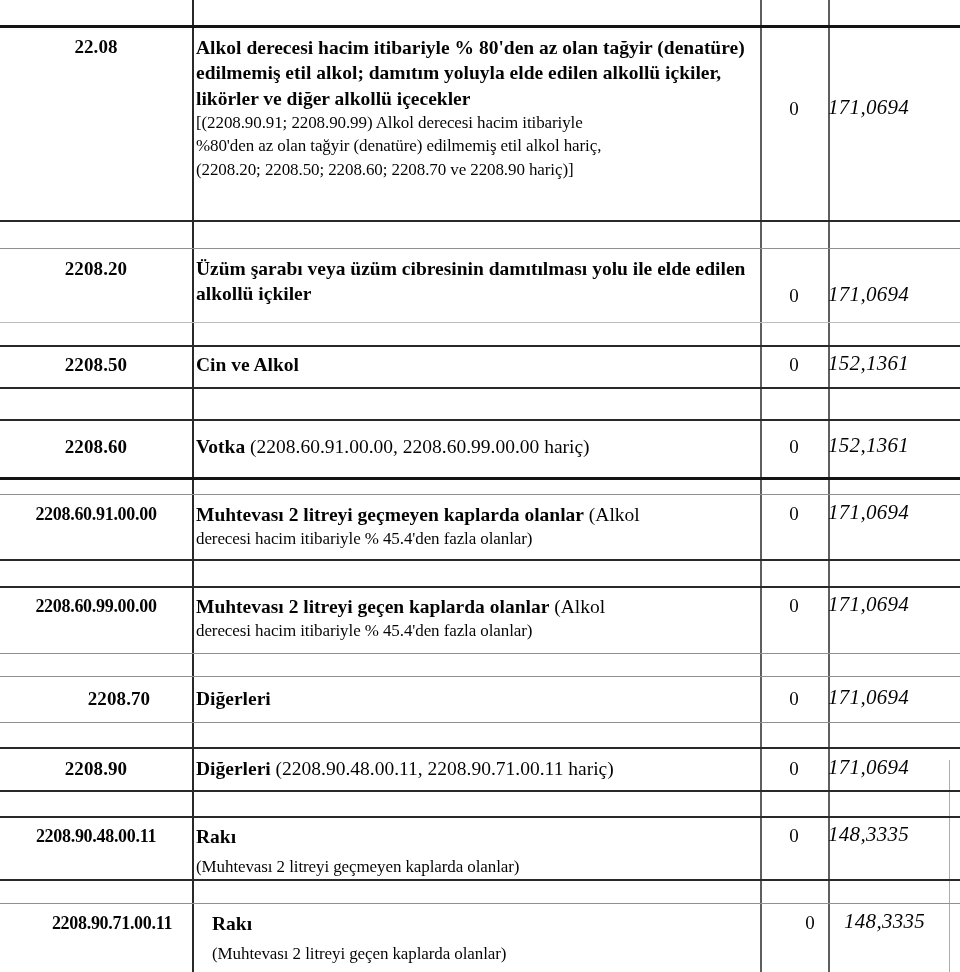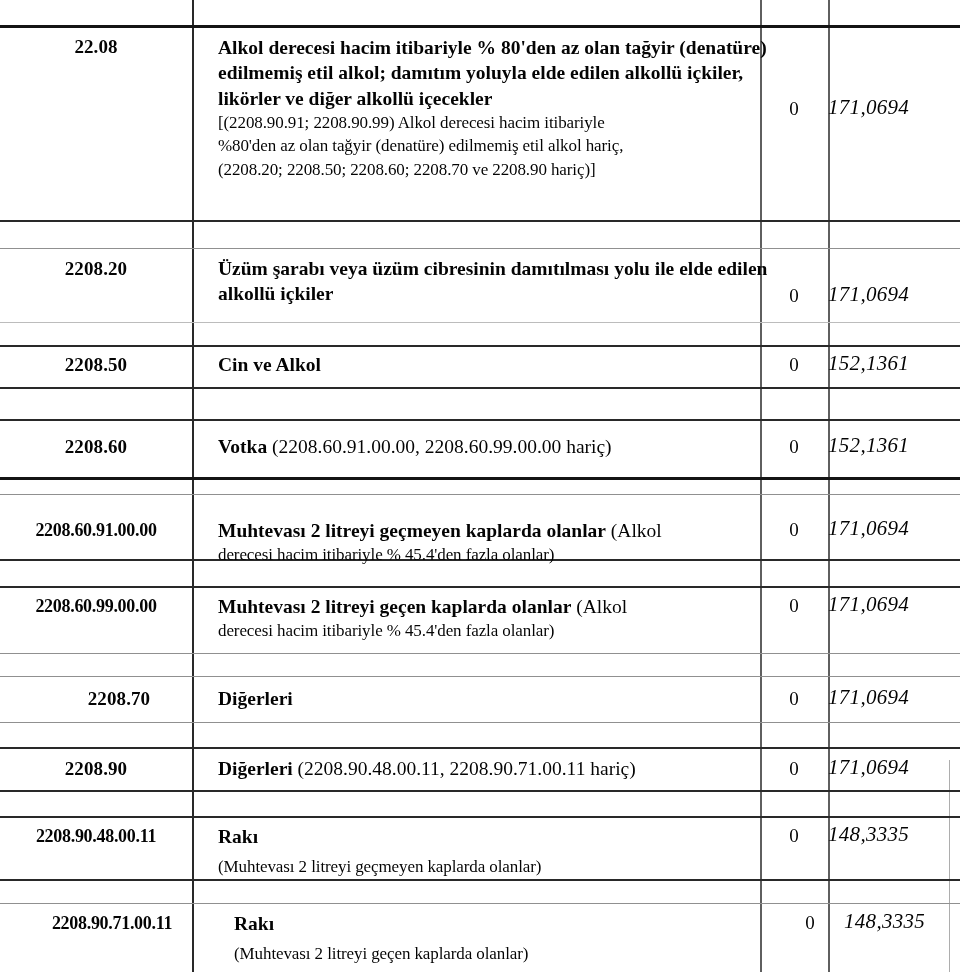--- a/index.html
+++ b/index.html
@@ -51,21 +51,21 @@
     line-height: 1.15;
   }
   .code.long {
     font-size: 18px;
     letter-spacing: -0.3px;
   }
   .desc {
     font-size: 19.5px;
     font-weight: bold;
     line-height: 1.30;
-    padding-left: 26px;
+    padding-left: 4px;
     padding-right: 6px;
   }
   .desc .plain {
     font-weight: normal;
   }
   .note {
     font-weight: normal;
     font-size: 17px;
     line-height: 1.38;
     display: block;
@@ -159,21 +159,21 @@
 
   <div class="rowbox" style="left:0; top:420px; width:960px; height:57px;">
     <div class="cellabs code" style="left:0; top:16px; width:192px;">2208.60</div>
     <div class="cellabs desc" style="left:192px; top:14px; width:568px;">
       <span>Votka</span><span class="plain"> (2208.60.91.00.00, 2208.60.99.00.00 hariç)</span>
     </div>
     <div class="cellabs rate" style="left:760px; top:16px; width:68px;">0</div>
     <div class="cellabs amount" style="left:828px; top:13px; width:122px;">152,1361</div>
   </div>
 
-  <div class="rowbox" style="left:0; top:495px; width:960px; height:64px;margin-top:16px;">
+  <div class="rowbox" style="left:0; top:495px; width:960px; height:64px;">
     <div class="cellabs code long" style="left:0; top:9px; width:192px;">2208.60.91.00.00</div>
     <div class="cellabs desc" style="left:192px; top:7px; width:568px;">
       <span>Muhtevası 2 litreyi geçmeyen kaplarda olanlar</span><span class="plain">  (Alkol</span>
       <span class="note">derecesi hacim itibariyle  % 45.4'den fazla olanlar)</span>
     </div>
     <div class="cellabs rate" style="left:760px; top:8px; width:68px;">0</div>
     <div class="cellabs amount" style="left:828px; top:5px; width:122px;">171,0694</div>
   </div>
 
   <div class="rowbox" style="left:0; top:587px; width:848px; height:66px;">

